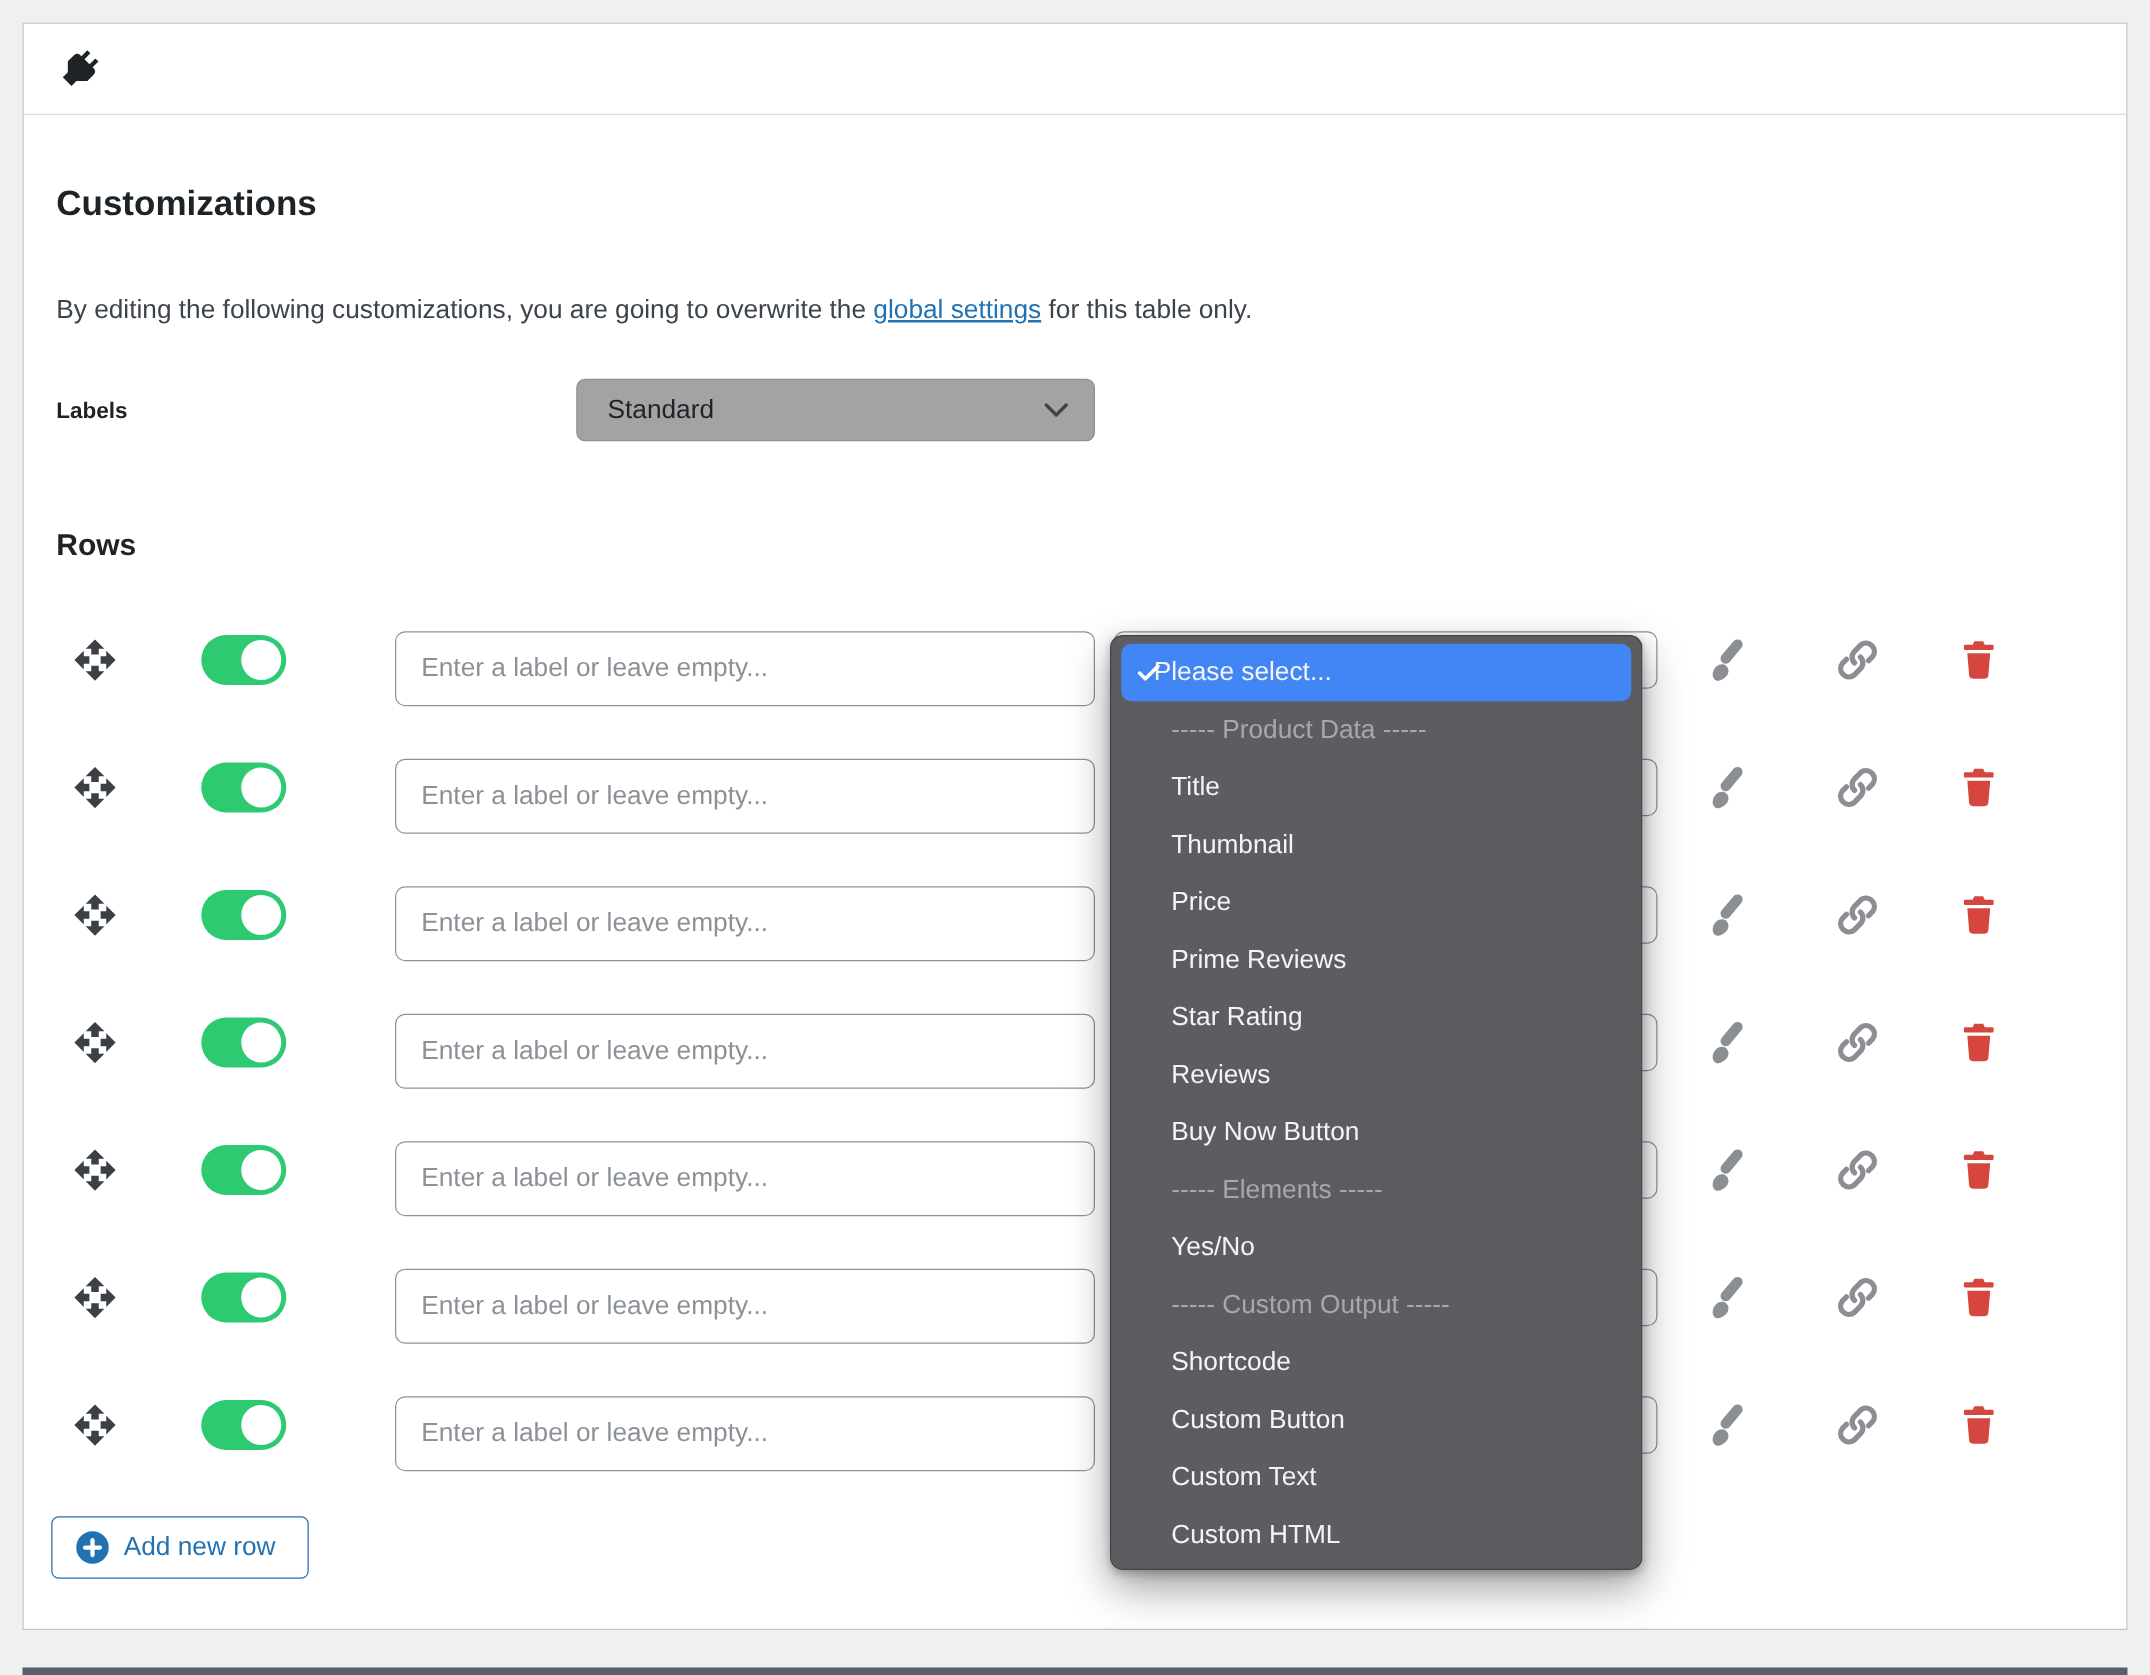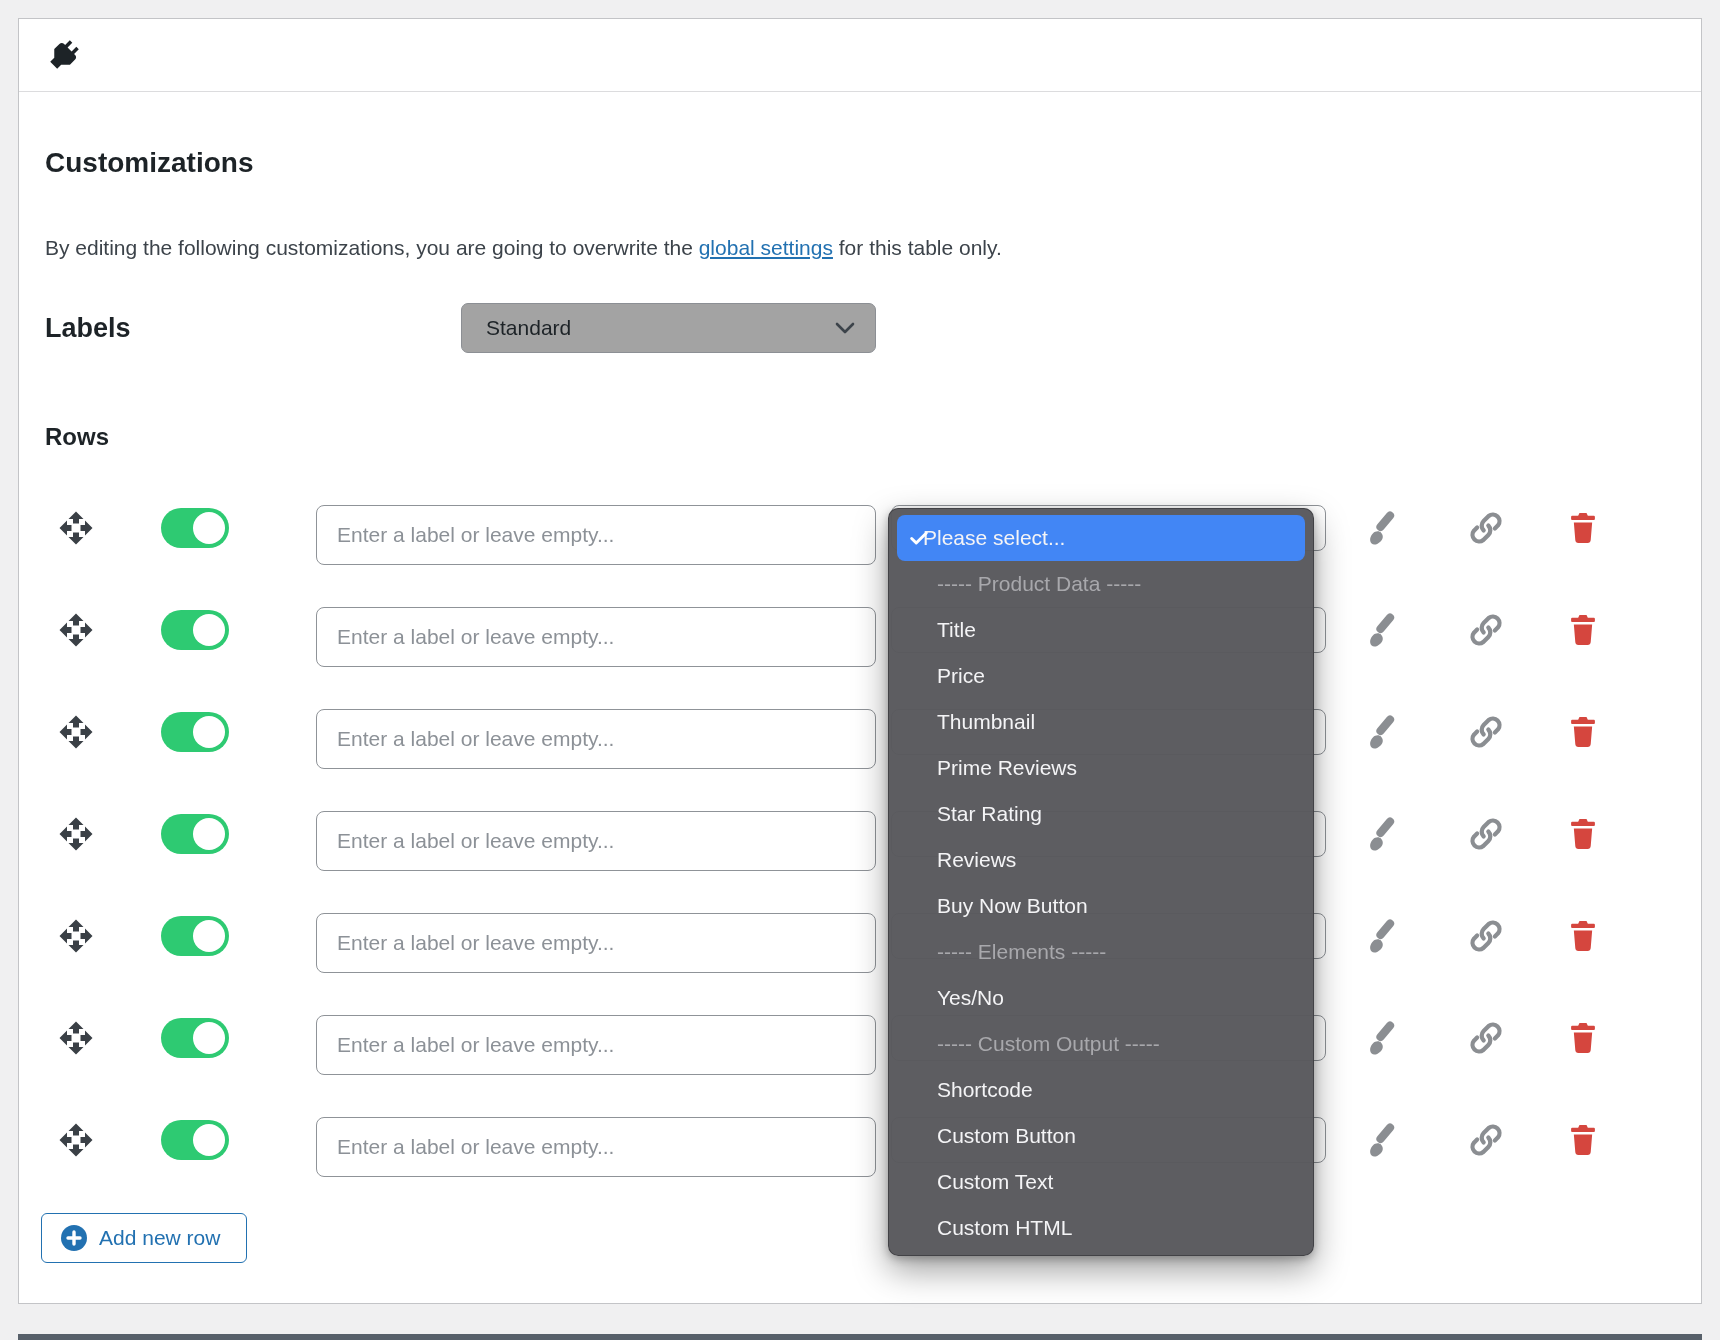--- a/index.html
+++ b/index.html
@@ -11,21 +11,21 @@
 
   .topbar{position:absolute;left:0;top:0;width:100%;height:73px;border-bottom:1px solid #dcdcde;}
   .plug{position:absolute;left:26px;top:17px;width:38px;height:38px;}
 
   .page-title{position:absolute;left:26px;top:128px;font-size:28px;font-weight:700;color:#1d2327;}
 
   .desc{position:absolute;left:26px;top:192px;font-size:21px;color:#3c434a;line-height:32px;}
   .desc a{color:#2271b1;text-decoration:underline;cursor:pointer;}
 
   .labels-row{position:absolute;left:26px;top:284px;width:1000px;height:50px;}
-  .field-label{font-size:27px;font-weight:700;color:#1d2327;line-height:50px;}
+  .field-label{font-size:18px;font-weight:700;color:#1d2327;line-height:50px;}
   .std-select{position:absolute;left:416px;top:0;width:415px;height:50px;background:#a3a3a3;
     border:1.5px solid #8c8f94;border-radius:7px;cursor:pointer;}
   .std-select .val{position:absolute;left:24px;top:0;line-height:47px;font-size:21px;color:#1d2327;}
   .std-select svg{position:absolute;right:20px;top:18px;}
 
   .rows-title{position:absolute;left:26px;top:404px;font-size:24px;font-weight:700;color:#1d2327;}
 
   .row{position:absolute;left:0;width:1684px;height:46px;}
   .drag{position:absolute;left:39px;top:5px;width:36px;height:36px;cursor:grab;}
   .toggle{position:absolute;left:142px;top:3px;width:68px;height:40px;border-radius:20px;
@@ -272,22 +272,22 @@
   </div>
     </div>
 
   <div class="dd-panel">
     <ul id="dd-list">
         <li class="dd-item dd-selected"><svg width="22" height="22" viewBox="0 0 24 24" fill="none" stroke="#ffffff" stroke-width="3.2" stroke-linecap="round" stroke-linejoin="round" style="position:absolute;left:11px;top:12px">
             <path d="M4 12.5l5 5L20 6.5"></path>
           </svg><span>Please select...</span></li>
         <li class="dd-item dd-group"><span>----- Product Data -----</span></li>
         <li class="dd-item"><span>Title</span></li>
+        <li class="dd-item"><span>Thumbnail</span></li>
         <li class="dd-item"><span>Price</span></li>
-        <li class="dd-item"><span>Thumbnail</span></li>
         <li class="dd-item"><span>Prime Reviews</span></li>
         <li class="dd-item"><span>Star Rating</span></li>
         <li class="dd-item"><span>Reviews</span></li>
         <li class="dd-item"><span>Buy Now Button</span></li>
         <li class="dd-item dd-group"><span>----- Elements -----</span></li>
         <li class="dd-item"><span>Yes/No</span></li>
         <li class="dd-item dd-group"><span>----- Custom Output -----</span></li>
         <li class="dd-item"><span>Shortcode</span></li>
         <li class="dd-item"><span>Custom Button</span></li>
         <li class="dd-item"><span>Custom Text</span></li>

